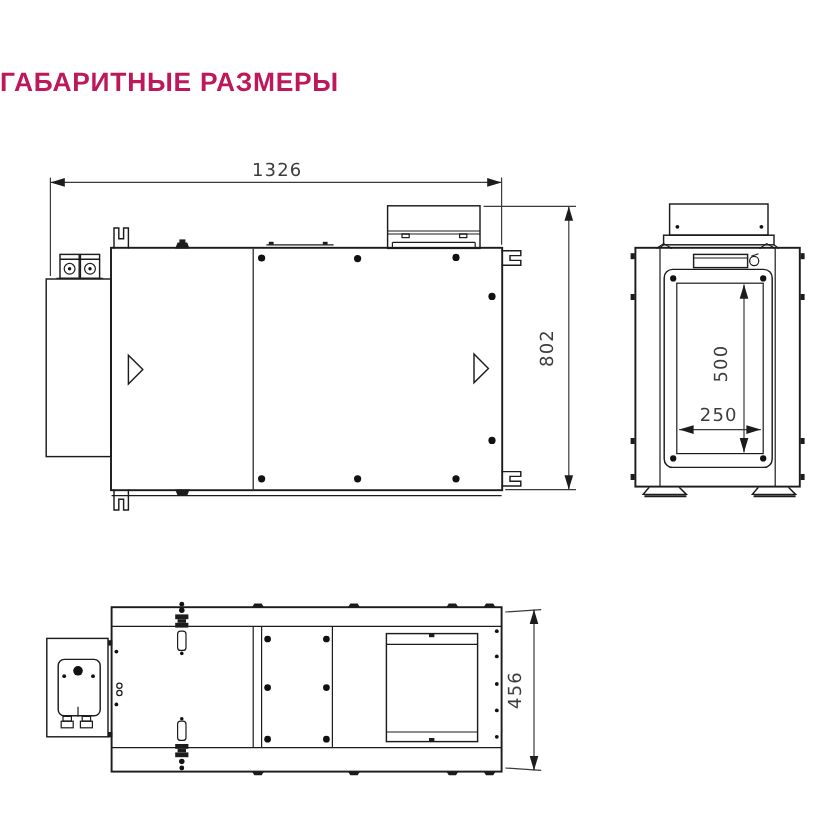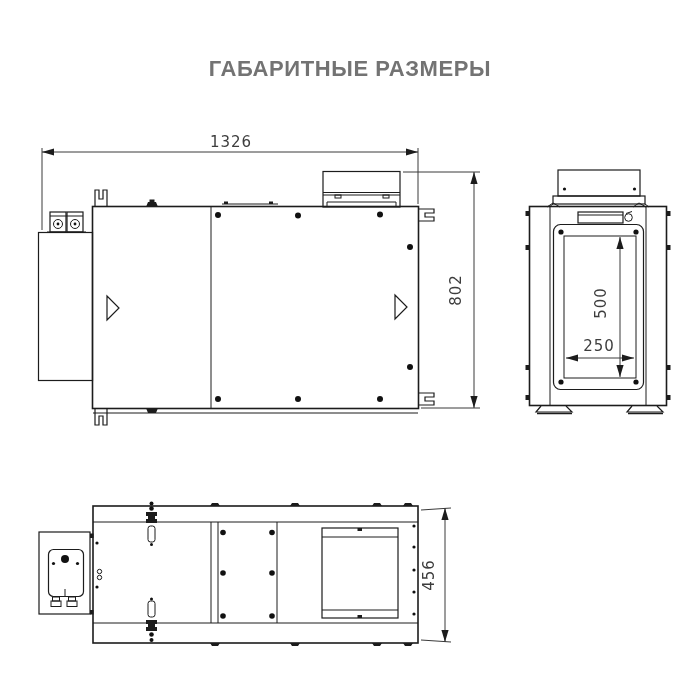--- a/index.html
+++ b/index.html
@@ -1,22 +1,22 @@
 <!DOCTYPE html>
 <html><head>
 <meta charset="utf-8">
 <style>
   html,body{margin:0;padding:0;background:#ffffff;}
   .page{
     position:relative;width:700px;height:700px;background:#ffffff;
     font-family:"Liberation Sans",sans-serif;overflow:hidden;
   }
   .title{
-    position:absolute;top:56px;left:0;width:700px;text-align:center;
-    font-size:22px;font-weight:bold;letter-spacing:.6px;color:#737373;
+    position:absolute;top:56px;left:0;width:700px;
+    font-size:22px;font-weight:bold;letter-spacing:.6px;color:#be185d;
   }
   svg{position:absolute;top:0;left:0;}
   .ln{stroke:#1c1c1c;fill:none;}
   .thick{stroke-width:1.6;}
   .med{stroke-width:1.2;}
   .thin{stroke-width:1;}
   .dim{stroke:#3a3a3a;stroke-width:1;fill:none;}
   .blk{fill:#1c1c1c;stroke:none;}
   .dot{fill:#111;stroke:none;}
   .dimtxt{

